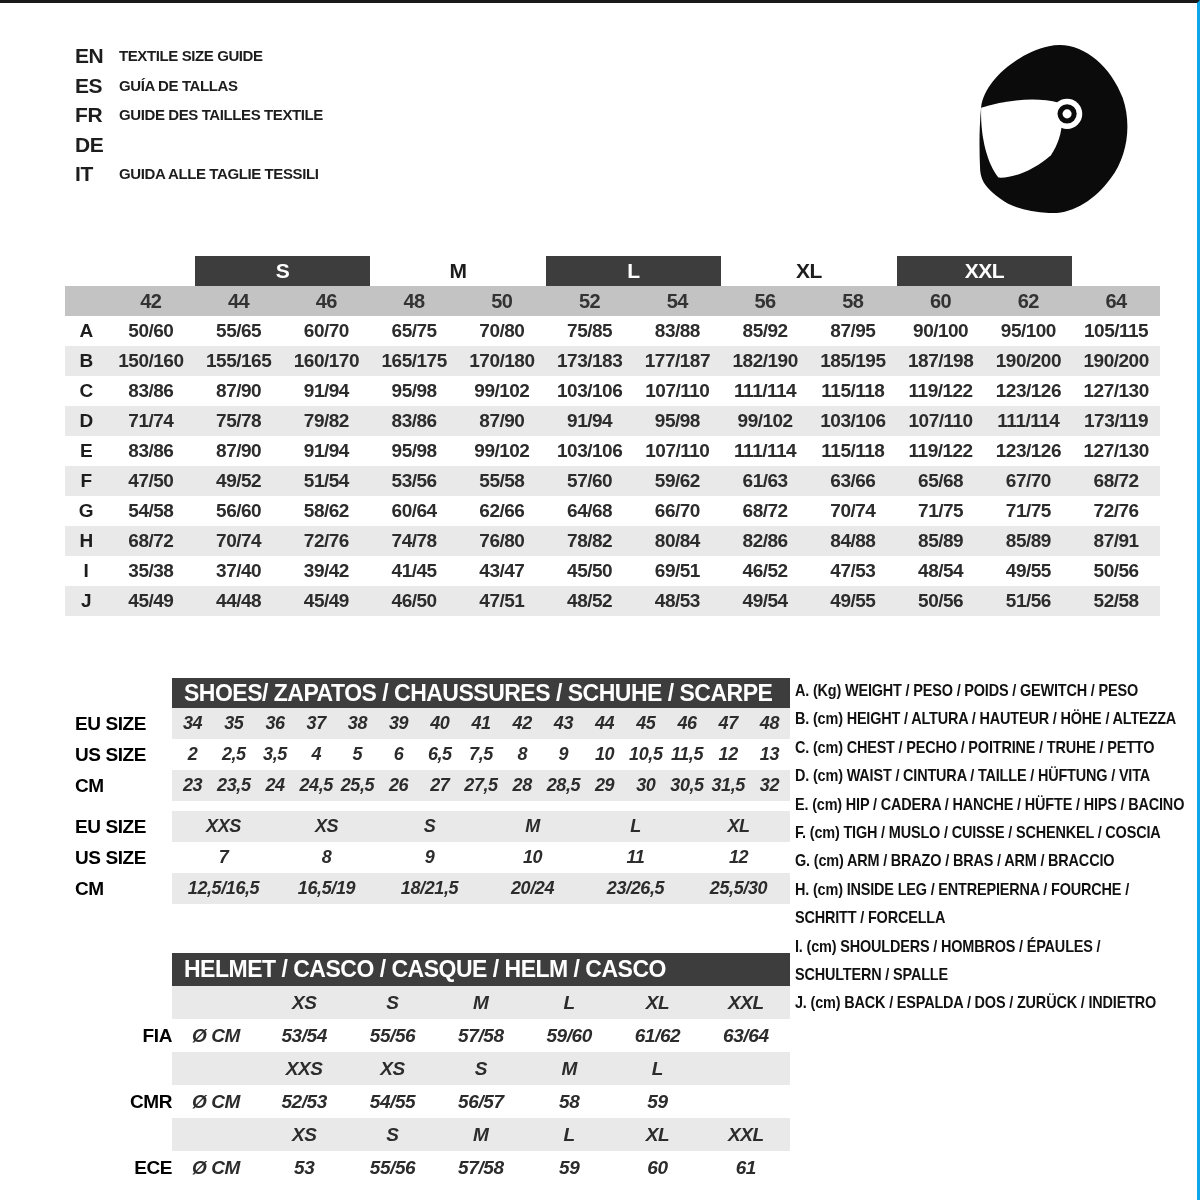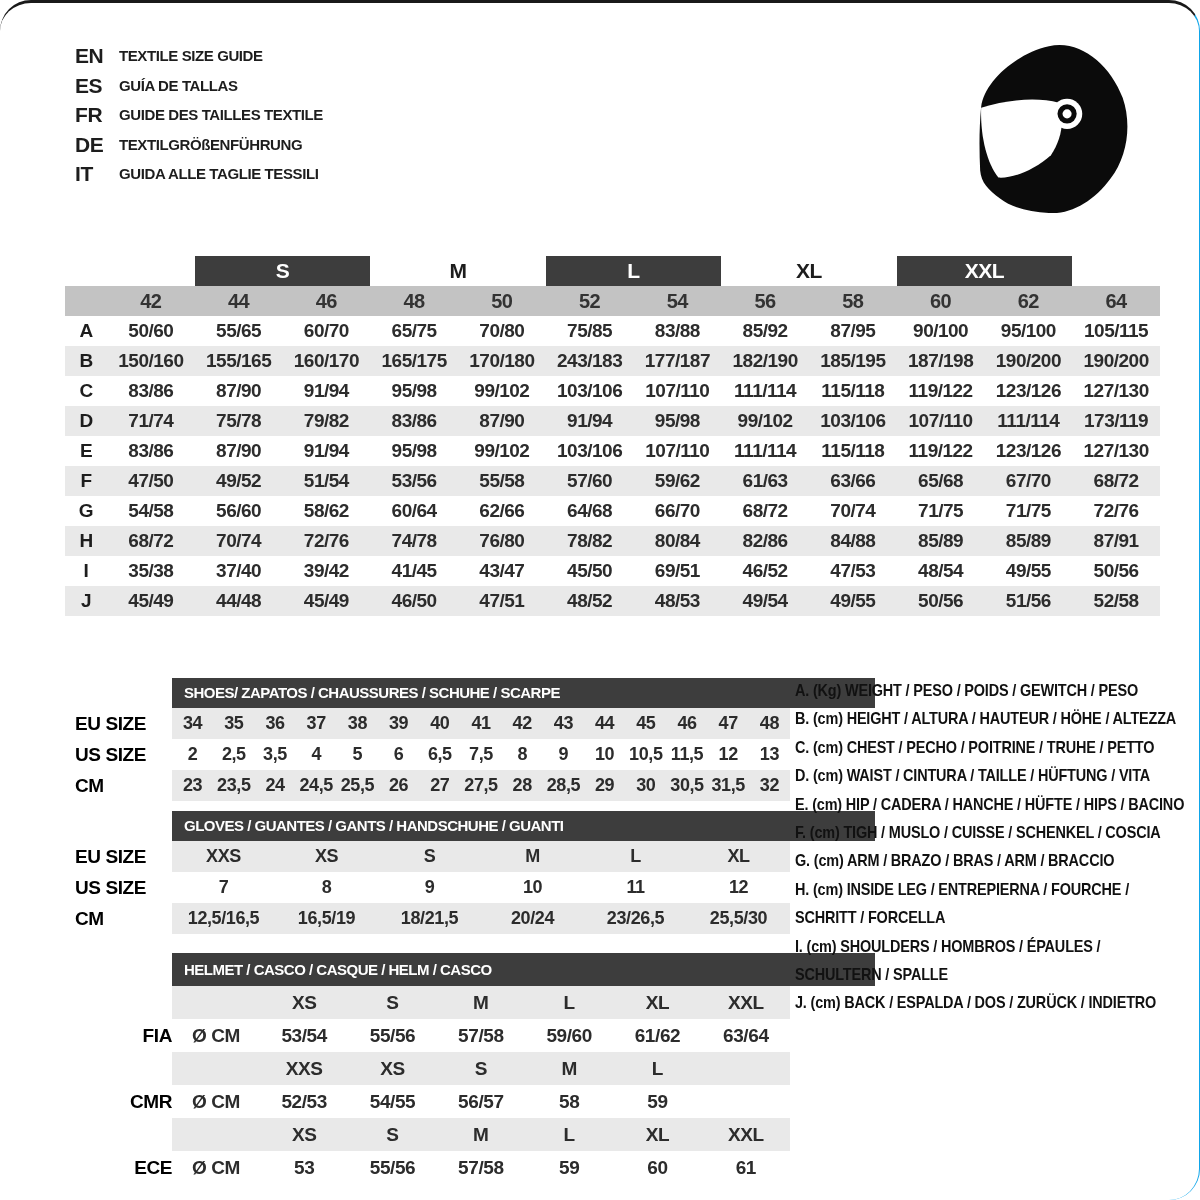--- a/index.html
+++ b/index.html
@@ -1,21 +1,21 @@
 <!DOCTYPE html>
 <html><head>
 <meta charset="utf-8">
 <style>
   html,body { margin:0; padding:0; background:#fff; }
   .page {
     position:relative; width:1200px; height:1200px; background:#fff;
     box-sizing:border-box;
-    border-top:3px solid #191919; border-right:1px solid #0ea5e9;
+    border-top:3px solid #191919; border-right:3px solid #0ea5e9;
     font-family:"Liberation Sans","DejaVu Sans",sans-serif;
-    color:#1d1d1d; overflow:hidden;border-radius:31px;
+    color:#1d1d1d; overflow:hidden;
   }
 
   
   .langs { position:absolute; left:75px; top:38px; }
   .lang-row { display:flex; height:29.5px; line-height:29.5px; }
   .lang-code { width:44px; font-weight:700; font-size:21px; letter-spacing:-0.4px; }
   .lang-title { font-weight:700; font-size:15px; letter-spacing:-0.4px; }
 
   
   .helmet-ic { position:absolute; left:978px; top:30px; }
@@ -41,34 +41,34 @@
   .sizes-row .mcell { font-size:20px; color:#333; }
   .stripe { background:#e9e9e9; }
   .letter { font-size:19px; color:#1d1d1d; }
 
   
   .ltable { position:absolute; left:65px; width:725px; }
   .shoes  { top:675px; }
   .gloves { top:808px; }
   .helmetT{ top:950px; }
   .thead {
-    margin-left:107px; width:703px; box-sizing:border-box;
-    background:#3d3d3d; color:#fff; font-weight:700; font-size:15px;
+    margin-left:107px; width:618px; box-sizing:border-box;
+    background:#3d3d3d; color:#fff; font-weight:700; font-size:23px;
     height:30px; line-height:30px; padding-left:12px; letter-spacing:-0.5px;
     white-space:nowrap;
   }
   .helmetT .thead { height:33px; line-height:33px; }
   .lrow { display:grid; grid-template-columns:107px 618px; height:31px; }
   .helmetT .lrow { height:33px; }
   .lbl {
     font-weight:700; font-size:19px; line-height:31px; padding-left:10px;
     letter-spacing:-0.4px; color:#000000; white-space:nowrap;
   }
   .helmetT .lbl { line-height:33px;text-align:right; }
-  .strip { display:grid; }
+  .strip { display:grid;font-style:italic; }
   .strip.gray { background:#e9e9e9; }
   .s15 { grid-template-columns:repeat(15,1fr); }
   .s6  { grid-template-columns:repeat(6,1fr); }
   .hgrid { grid-template-columns:88px repeat(6,88.33px); }
   .scell {
     text-align:center; font-weight:700; font-size:18px; line-height:31px;
     letter-spacing:-0.4px; color:#2c2c2c; white-space:nowrap;
   }
   .helmetT .scell { line-height:33px; font-size:19px; }
 
@@ -97,21 +97,20 @@
         <span class="lang-title">GUÍA DE TALLAS</span>
       </div>
 
       <div class="lang-row">
         <span class="lang-code">FR</span>
         <span class="lang-title">GUIDE DES TAILLES TEXTILE</span>
       </div>
 
       <div class="lang-row">
         <span class="lang-code">DE</span>
-        <span class="lang-title">TEXTILGRÖßENFÜHRUNG</span>
       </div>
 
       <div class="lang-row">
         <span class="lang-code">IT</span>
         <span class="lang-title">GUIDA ALLE TAGLIE TESSILI</span>
       </div>
     </div>
 
   <div class="helmet-ic">
     <svg width="162" height="187" viewBox="0 0 160 185" xmlns="http://www.w3.org/2000/svg">
@@ -143,21 +142,21 @@
     <div class="mrow">
       <div class="mcell letter">A</div>
       <div class="rep">
         
       <div class="mcell">50/60</div><div class="mcell">55/65</div><div class="mcell">60/70</div><div class="mcell">65/75</div><div class="mcell">70/80</div><div class="mcell">75/85</div><div class="mcell">83/88</div><div class="mcell">85/92</div><div class="mcell">87/95</div><div class="mcell">90/100</div><div class="mcell">95/100</div><div class="mcell">105/115</div></div>
     </div>
     <div class="mrow stripe">
       <div class="mcell letter">B</div>
       <div class="rep">
         
-      <div class="mcell">150/160</div><div class="mcell">155/165</div><div class="mcell">160/170</div><div class="mcell">165/175</div><div class="mcell">170/180</div><div class="mcell">243/183</div><div class="mcell">177/187</div><div class="mcell">182/190</div><div class="mcell">185/195</div><div class="mcell">187/198</div><div class="mcell">190/200</div><div class="mcell">190/200</div></div>
+      <div class="mcell">150/160</div><div class="mcell">155/165</div><div class="mcell">160/170</div><div class="mcell">165/175</div><div class="mcell">170/180</div><div class="mcell">173/183</div><div class="mcell">177/187</div><div class="mcell">182/190</div><div class="mcell">185/195</div><div class="mcell">187/198</div><div class="mcell">190/200</div><div class="mcell">190/200</div></div>
     </div>
     <div class="mrow">
       <div class="mcell letter">C</div>
       <div class="rep">
         
       <div class="mcell">83/86</div><div class="mcell">87/90</div><div class="mcell">91/94</div><div class="mcell">95/98</div><div class="mcell">99/102</div><div class="mcell">103/106</div><div class="mcell">107/110</div><div class="mcell">111/114</div><div class="mcell">115/118</div><div class="mcell">119/122</div><div class="mcell">123/126</div><div class="mcell">127/130</div></div>
     </div>
     <div class="mrow stripe">
       <div class="mcell letter">D</div>
       <div class="rep">
@@ -263,21 +262,20 @@
           <div class="scell">29</div>
           <div class="scell">30</div>
           <div class="scell">30,5</div>
           <div class="scell">31,5</div>
           <div class="scell">32</div>
         </div>
     </div>
   </div>
 
   <div class="ltable gloves">
-    <div class="thead">GLOVES / GUANTES / GANTS / HANDSCHUHE / GUANTI</div>
     <div class="lrow">
       <div class="lbl">EU SIZE</div>
       <div class="strip gray s6">
 
       <div class="scell">XXS</div>
           <div class="scell">XS</div>
           <div class="scell">S</div>
           <div class="scell">M</div>
           <div class="scell">L</div>
           <div class="scell">XL</div>

